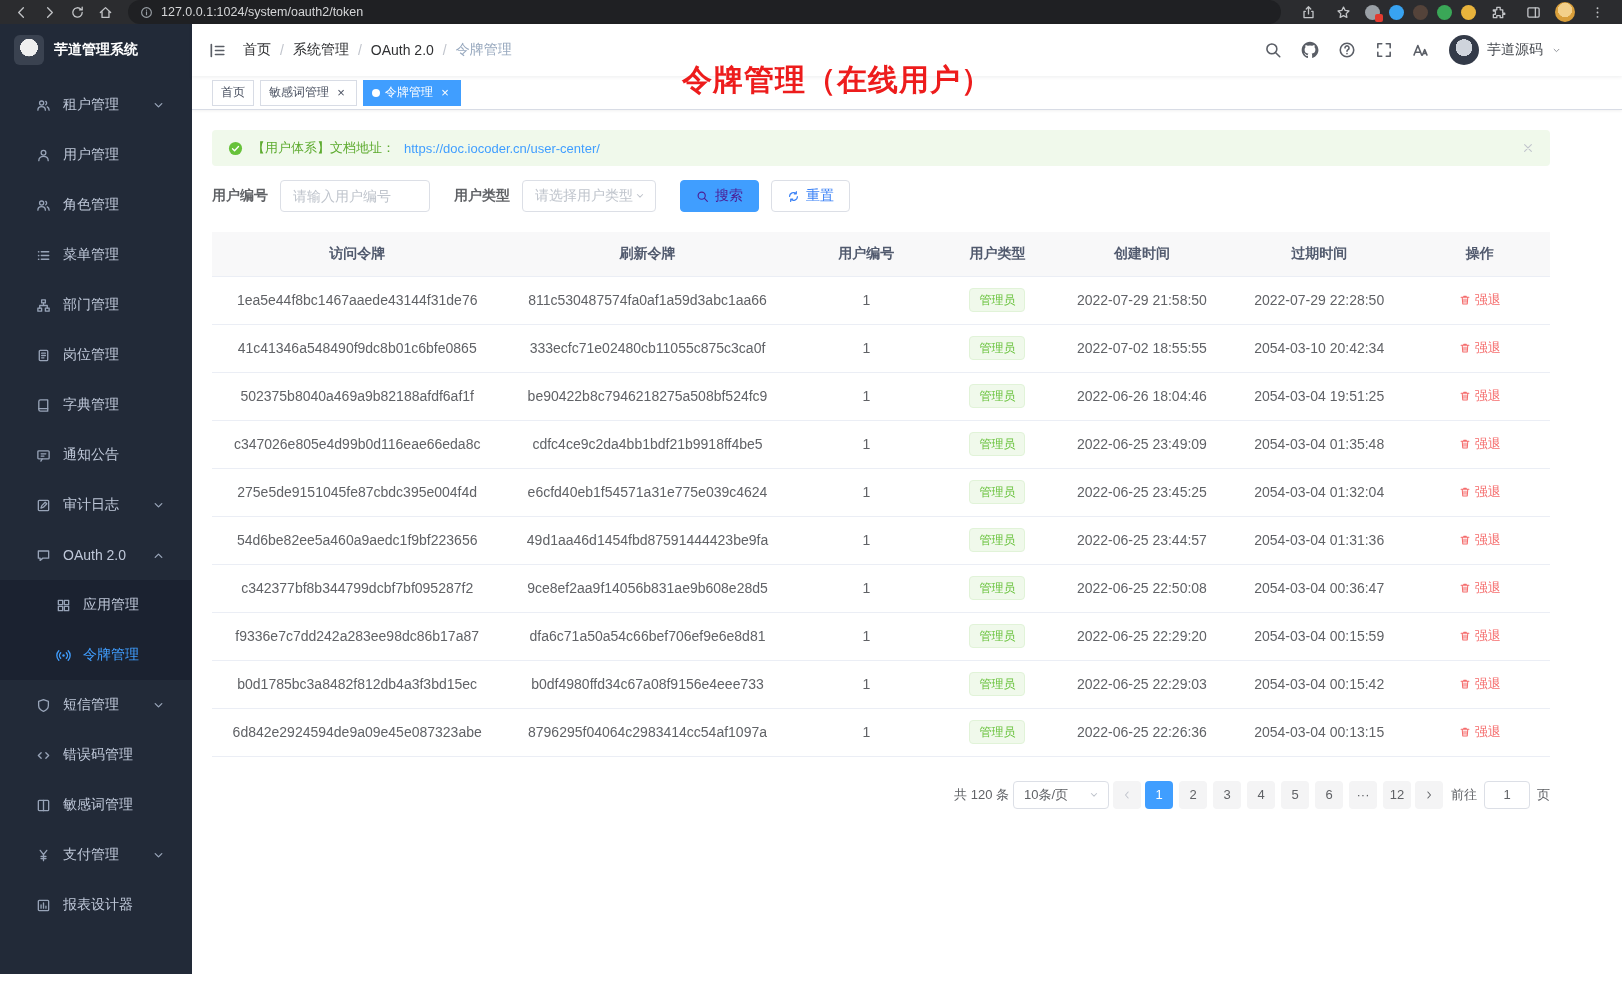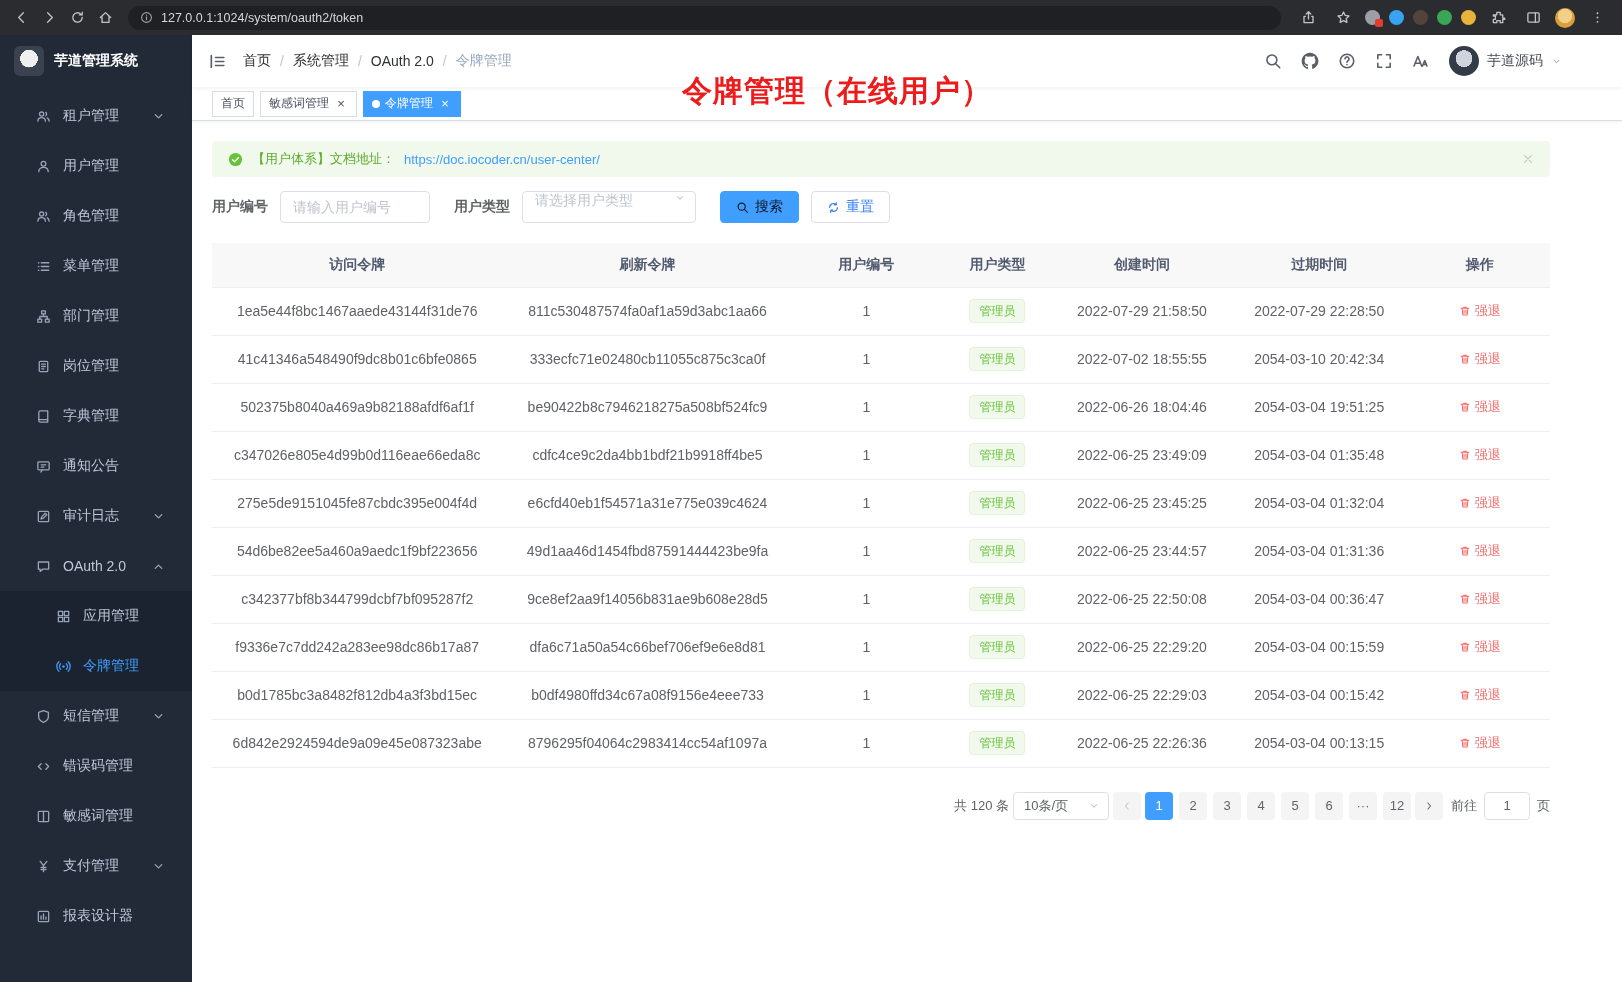--- a/index.html
+++ b/index.html
@@ -4,21 +4,21 @@
 <style>
   *{box-sizing:border-box;margin:0;padding:0}
   html,body{width:1622px;height:982px;overflow:hidden}
   body{font-family:"Liberation Sans","DejaVu Sans",sans-serif;background:#fff;color:#303133}
   .icon{display:inline-flex;align-items:center;justify-content:center;width:16px;height:16px;flex-shrink:0}
   .icon svg{width:100%;height:100%;display:block}
   button{font-family:inherit}
   input{font-family:inherit;outline:none}
 
   
-  .chrome{height:35px;background:#2b2c2f;display:flex;align-items:center;padding:0 8px;gap:2px}
+  .chrome{height:24px;background:#2b2c2f;display:flex;align-items:center;padding:0 8px;gap:2px}
   .chrome-btn{width:26px;height:26px;border-radius:50%;color:#c2c4c7;display:inline-flex;align-items:center;justify-content:center;cursor:pointer;flex-shrink:0}
   .chrome-btn .icon{width:15px;height:15px}
   .url-bar{flex:1;height:24px;margin:0 8px;background:#1f2023;border-radius:12px;display:flex;align-items:center;gap:8px;padding:0 12px;color:#d5d6d8;font-size:12.5px;cursor:text;min-width:0}
   .url-bar .icon{width:13px;height:13px;color:#9aa0a6}
   .url-text{white-space:nowrap;overflow:hidden}
   .chrome-right{display:flex;align-items:center;gap:9px;padding:0 4px}
   .ext-area{display:inline-flex;align-items:center;gap:9px}
   .ext-dot{width:15px;height:15px;border-radius:50%;position:relative;display:inline-block;cursor:pointer}
   .ext-badge{position:absolute;right:-3px;bottom:-2px;width:8px;height:8px;background:#e23b30;border-radius:2px;display:block}
   .chrome-avatar{width:20px;height:20px;border-radius:50%;background:radial-gradient(circle at 50% 40%,#f3d08a 0 45%,#d99f3b 46%);cursor:pointer;flex-shrink:0}
@@ -67,24 +67,24 @@
   .alert .check{width:15px;height:15px}
   .alert-text{font-size:13px;color:#5dab2f}
   .alert-link{font-size:13px;color:#409eff;text-decoration:none;cursor:pointer}
   .alert-close{margin-left:auto;width:12px;height:12px;color:#c0c4cc;cursor:pointer}
 
   .filters{display:flex;align-items:center;margin-bottom:20px}
   .f-group{display:flex;align-items:center;gap:12px;margin-right:24px}
   .f-label{font-size:14px;font-weight:700;color:#606266;white-space:nowrap}
   .f-input{width:150px;height:32px;border:1px solid #dcdfe6;border-radius:4px;padding:0 12px;font-size:14px;color:#606266;background:#fff}
   .f-input::placeholder{color:#bfc4cc}
-  .f-select{width:174px;height:32px;border:1px solid #dcdfe6;border-radius:4px;padding:0 9px 0 12px;display:flex;justify-content:space-between;background:#fff;font-size:14px;color:#bfc4cc;cursor:pointer}
+  .f-select{width:134px;height:32px;border:1px solid #dcdfe6;border-radius:4px;padding:0 9px 0 12px;display:flex;align-items:center;justify-content:space-between;background:#fff;font-size:14px;color:#bfc4cc;cursor:pointer}
   .sel-caret{width:12px;height:12px;color:#c0c4cc}
   .btn{height:32px;border-radius:4px;border:1px solid #dcdfe6;background:#fff;color:#3b82f6;font-size:14px;display:inline-flex;align-items:center;gap:6px;padding:0 15px;cursor:pointer;margin-right:12px;white-space:nowrap}
-  .btn.primary{background:#409eff;border-color:#409eff;color:#0f172a}
+  .btn.primary{background:#409eff;border-color:#409eff;color:#4c1d95}
   .btn .icon{width:13px;height:13px}
 
   table.grid{width:100%;border-collapse:collapse;table-layout:fixed}
   .grid th{height:44px;background:#f8f8f9;color:#515a6e;font-weight:700;font-size:14px;text-align:center;border-bottom:1px solid #ebeef5;white-space:nowrap}
   .grid td{height:48px;font-size:14px;color:#606266;text-align:center;border-bottom:1px solid #ebeef5;white-space:nowrap;overflow:hidden;text-overflow:ellipsis}
   .tag-success{display:inline-block;height:24px;line-height:22px;padding:0 9px;background:#f0f9eb;border:1px solid #e1f3d8;color:#67c23a;font-size:12px;border-radius:4px}
   .link-danger{border:none;background:none;color:#f56c6c;font-size:13px;display:inline-flex;align-items:center;gap:4px;cursor:pointer}
   .link-danger .icon{width:12px;height:12px}
 
   .pagination{display:flex;align-items:center;justify-content:flex-end;margin-top:24px;gap:4px;font-size:13px;color:#606266}

